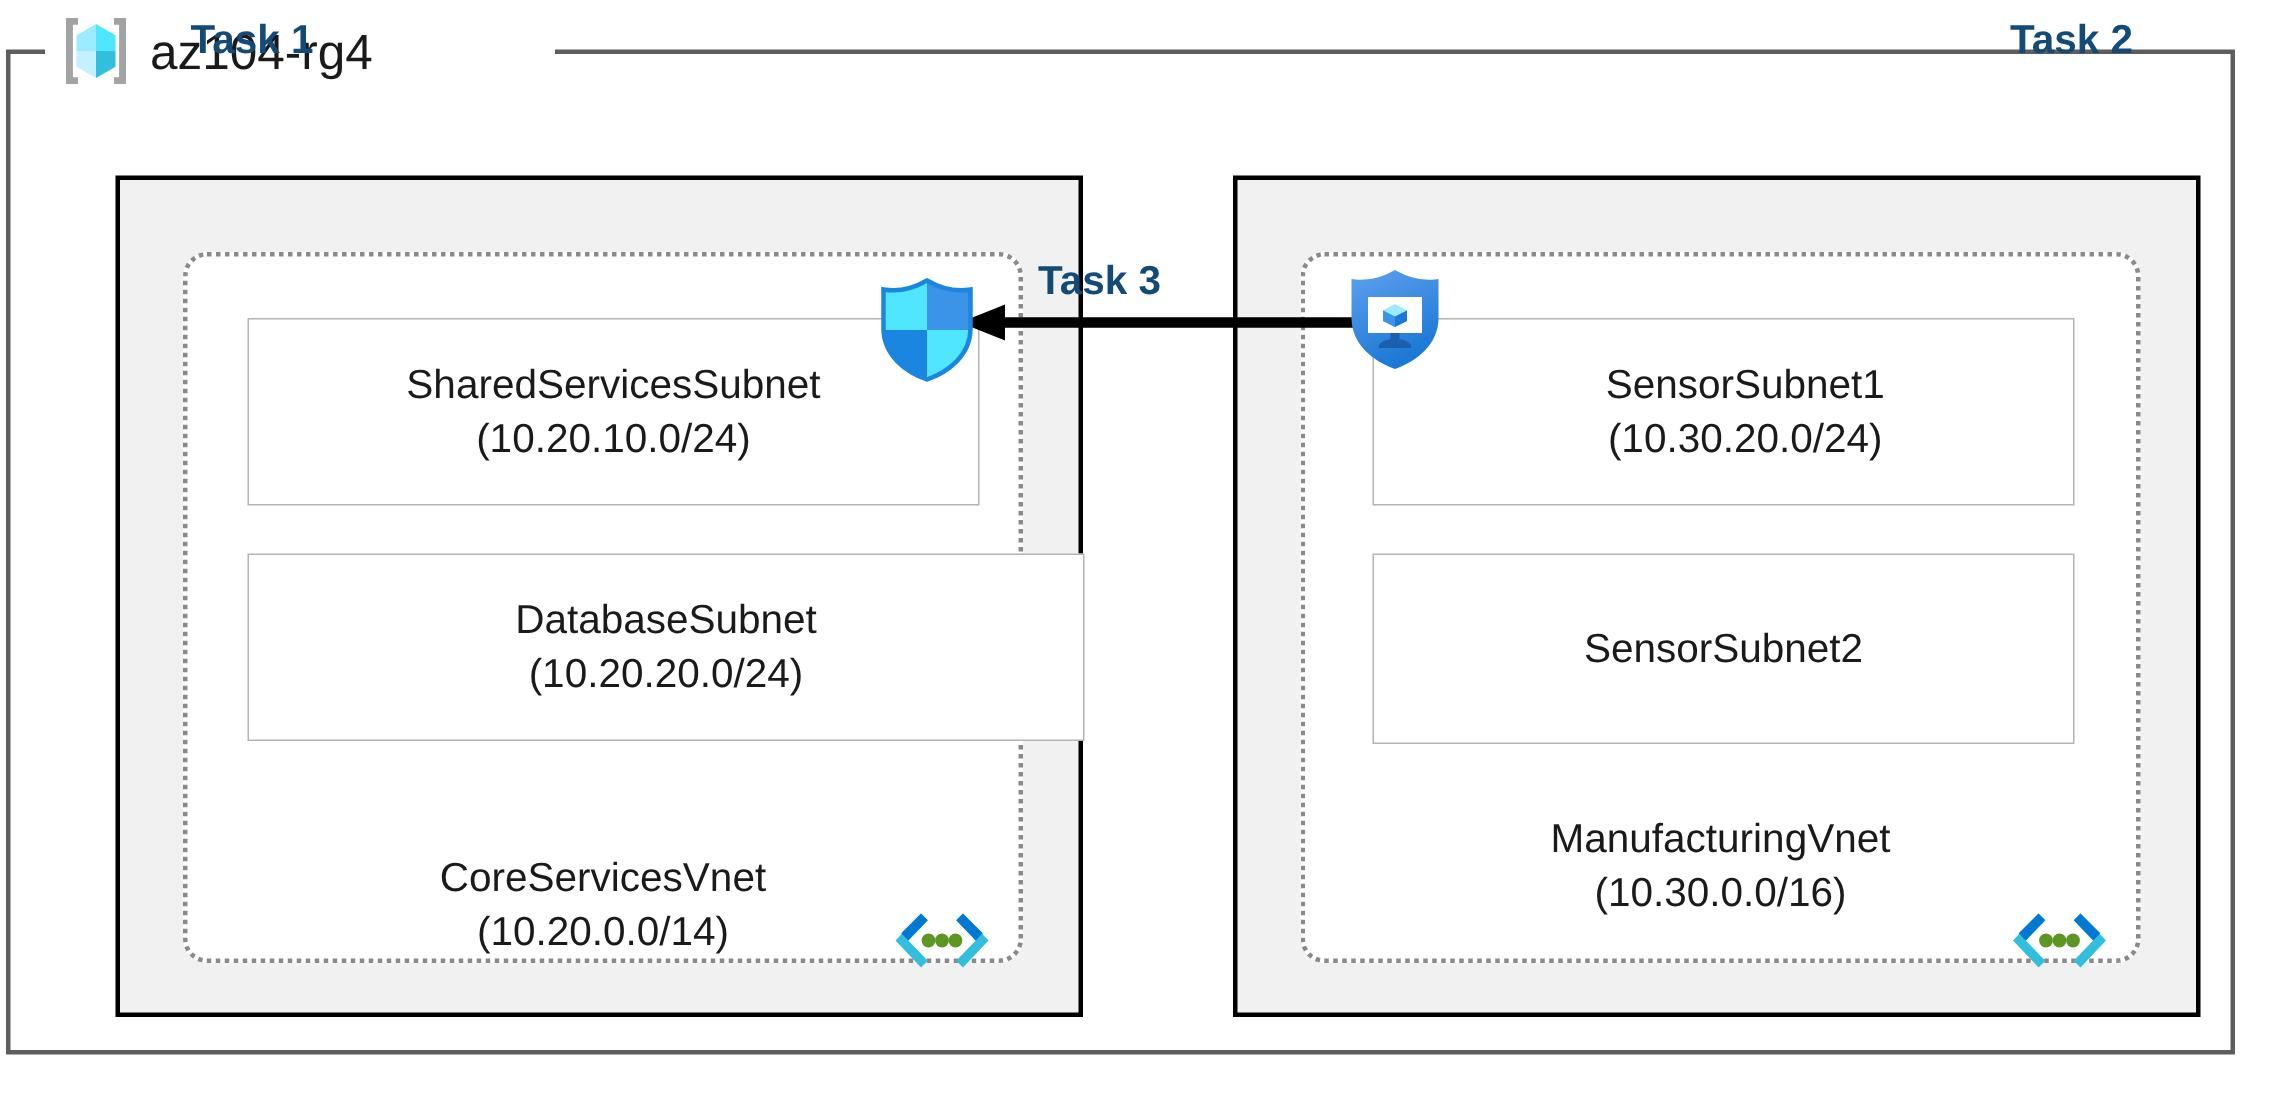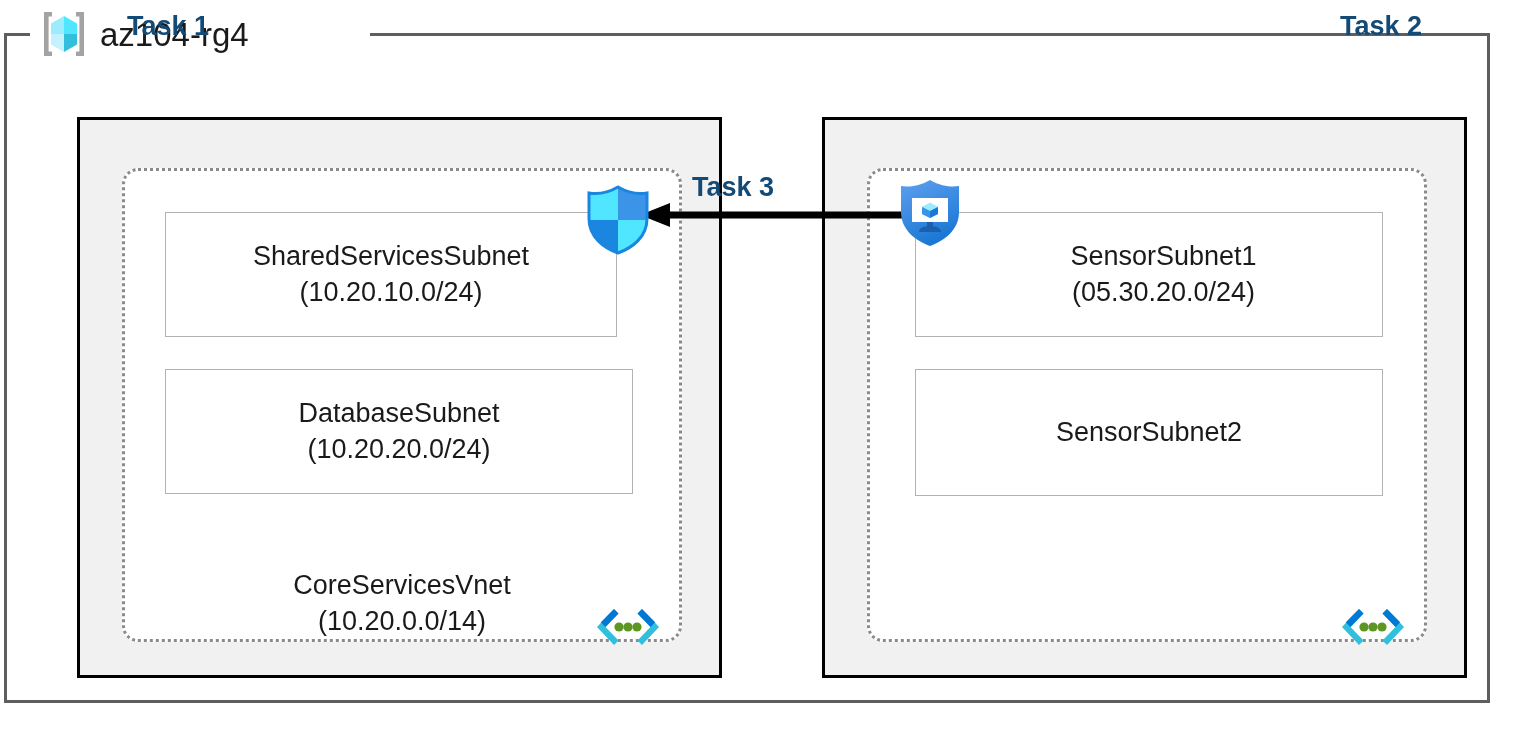--- a/index.html
+++ b/index.html
@@ -90,22 +90,22 @@
   .subnet-box {
     position: absolute;
     background: #ffffff;
     border: 1px solid #b3b3b3;
     box-sizing: border-box;
     display: flex;
     flex-direction: column;
     align-items: center;
     justify-content: center;
   }
-  #subnet-sharedservices { left: 165px;  top: 212px; width: 452px; height: 125px; }
-  #subnet-database       { left: 165px;  top: 369px; width: 468px; height: 125px; }
+  #subnet-sharedservices { left: 165px;  top: 212px; width: 488px; height: 125px; }
+  #subnet-database       { left: 165px;  top: 369px; width: 558px; height: 125px; }
   #subnet-sensor1        { left: 915px;  top: 212px; width: 468px; height: 125px; padding-left: 29px; }
   #subnet-sensor2        { left: 915px;  top: 369px; width: 468px; height: 127px; }
 
   .subnet-name, .subnet-cidr, .vnet-name, .vnet-cidr {
     font-size: 27px;
     color: #1a1a1a;
     line-height: 1.33;
     white-space: nowrap;
   }
 
@@ -220,27 +220,31 @@
     </svg>
   </span>
 
   <div class="task-box" id="task2-box"></div>
   <div class="task-title" id="task2-title" style="left:1340px;">Task 2</div>
 
   <div class="vnet-box" id="vnet2-box"></div>
 
   <div class="subnet-box" id="subnet-sensor1">
     <div class="subnet-name">SensorSubnet1</div>
-    <div class="subnet-cidr">(05.30.20.0/24)</div>
+    <div class="subnet-cidr">(10.30.20.0/24)</div>
   </div>
 
   <div class="subnet-box" id="subnet-sensor2">
     <div class="subnet-name">SensorSubnet2</div>
   </div>
 
+  <div class="vnet-label" id="vnet2-label">
+    <div class="vnet-name">ManufacturingVnet</div>
+    <div class="vnet-cidr">(10.30.0.0/16)</div>
+  </div>
 
   <span class="vnet-icon" id="vnet2-icon">
     <svg viewBox="0 0 62 42" xmlns="http://www.w3.org/2000/svg">
       <path d="M17 3 L21.5 7.5 L8.5 21 L21.5 34.5 L17 39 L0 21 Z" fill="#32bedd"></path>
       <path d="M17 3 L21.5 7.5 L8.5 21 L3.8 16.2 Z" fill="#0078d4"></path>
       <path d="M45 3 L40.5 7.5 L53.5 21 L40.5 34.5 L45 39 L62 21 Z" fill="#32bedd"></path>
       <path d="M45 3 L40.5 7.5 L53.5 21 L58.2 16.2 Z" fill="#0078d4"></path>
       <circle cx="22" cy="21" r="4.6" fill="#5e9624"></circle>
       <circle cx="31" cy="21" r="4.6" fill="#5e9624"></circle>
       <circle cx="40" cy="21" r="4.6" fill="#5e9624"></circle>

